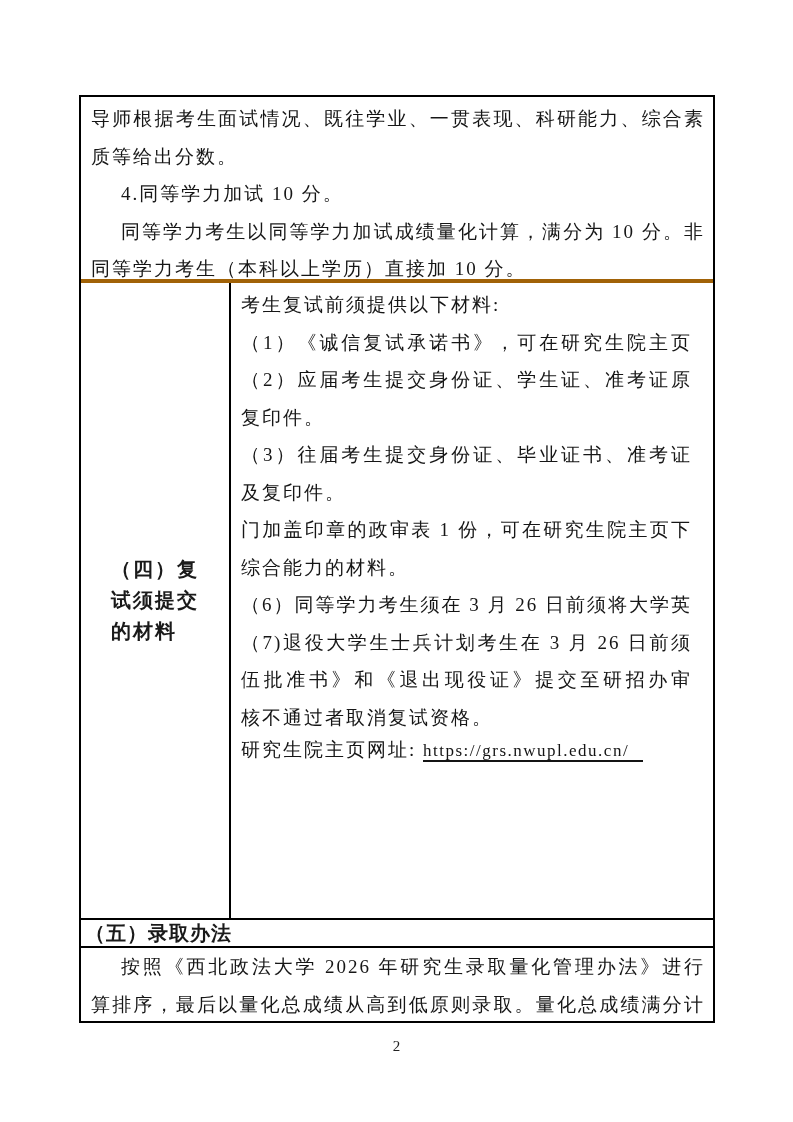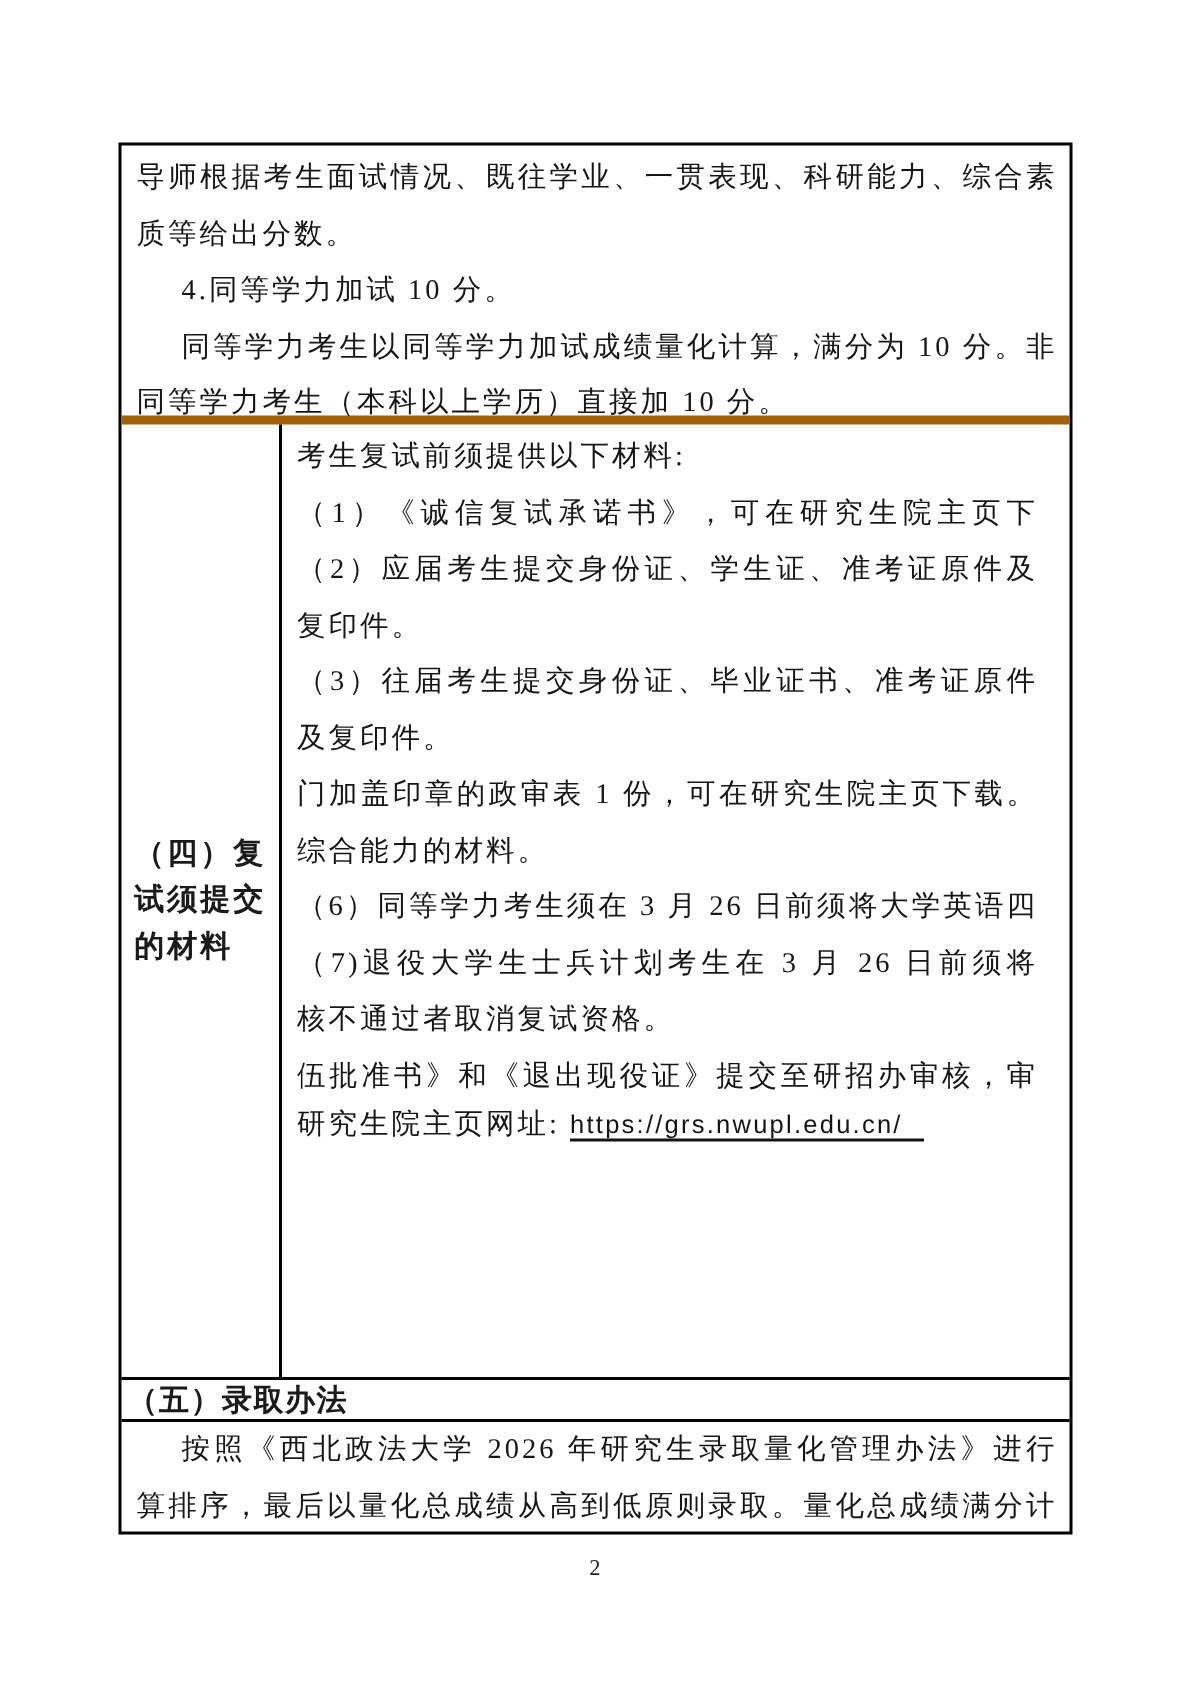--- a/index.html
+++ b/index.html
@@ -31,30 +31,30 @@
   .j {
     white-space: normal;
     text-align: justify;
     text-align-last: justify;
     text-justify: inter-character;
     overflow: hidden;
   }
   .ind { text-indent: 30px; }
   .row-intro {
     height: 186px;
-    border-bottom: 6px solid #a16207;
+    border-bottom: 4px solid #a16207;
     padding: 3px 8px 0 10px;
   }
   .row-materials {
     height: 637px;
     border-bottom: 2px solid #000;
     display: flex;
   }
   .label-cell {
-    width: 107px;
+    width: 150px;
     border-right: 2px solid #000;
     display: flex;
     align-items: center;
     justify-content: center;
   }
   .label-inner {
     font-family: "Liberation Sans", "DejaVu Sans", sans-serif;
     font-weight: bold;
     font-size: 20px;
     line-height: 31px;
@@ -69,21 +69,21 @@
     padding: 3px 21px 0 10px;
   }
   .url-line {
     height: 28px;
     line-height: 28px;
     font-size: 19px;
     letter-spacing: 2px;
     white-space: nowrap;
   }
   .url {
-    font-family: Liberation Sans, sans-serif;
+    font-family: Liberation Serif, serif;
     font-size: 17px;
     letter-spacing: 1.5px;
     color: #141414;
     text-decoration: none;
     border-bottom: 2px solid #141414;
     padding-right: 14px;
   }
   .row-admission-header {
     height: 28px;
     border-bottom: 2px solid #000;
@@ -136,22 +136,22 @@
         <div class="ln">考生复试前须提供以下材料:</div>
         <div class="ln j">（1）《诚信复试承诺书》，可在研究生院主页下载。</div>
         <div class="ln j">（2）应届考生提交身份证、学生证、准考证原件及</div>
         <div class="ln">复印件。</div>
         <div class="ln j">（3）往届考生提交身份证、毕业证书、准考证原件</div>
         <div class="ln">及复印件。</div>
         <div class="ln j">门加盖印章的政审表 1 份，可在研究生院主页下载。</div>
         <div class="ln">综合能力的材料。</div>
         <div class="ln j">（6）同等学力考生须在 3 月 26 日前须将大学英语四</div>
         <div class="ln j">（7)退役大学生士兵计划考生在 3 月 26 日前须将《入</div>
+        <div class="ln j">伍批准书》和《退出现役证》提交至研招办审核，审</div>
         <div class="ln">核不通过者取消复试资格。</div>
-        <div class="ln j">伍批准书》和《退出现役证》提交至研招办审核，审</div>
         <div class="url-line">
           <span>研究生院主页网址: </span><a class="url" href="#">https://grs.nwupl.edu.cn/</a>
         </div>
       </div>
     </div>
 
     <div class="row-admission-header">
       <span>（五）录取办法</span>
     </div>
 

